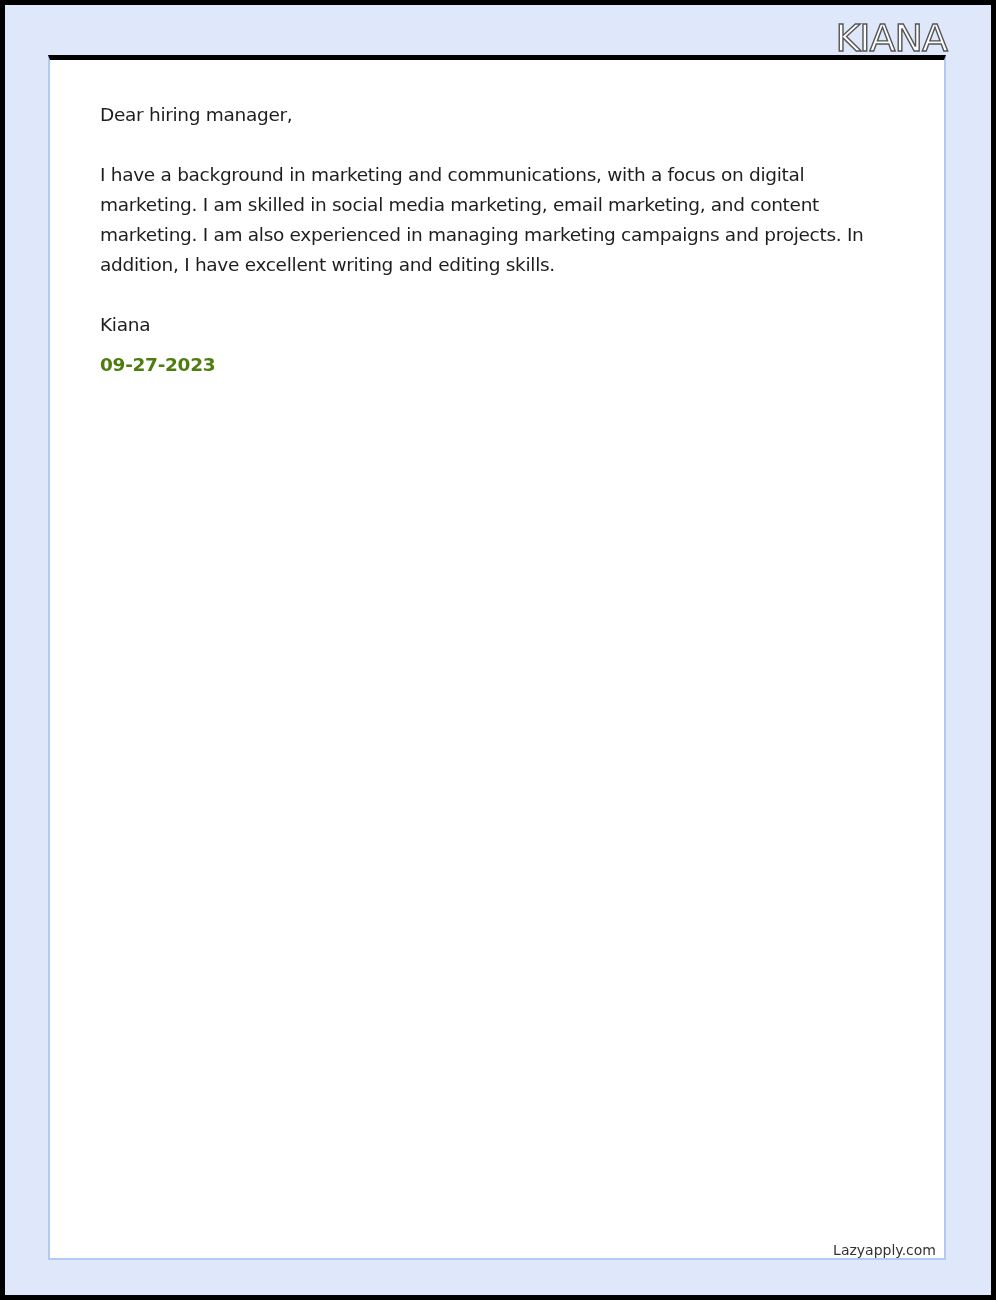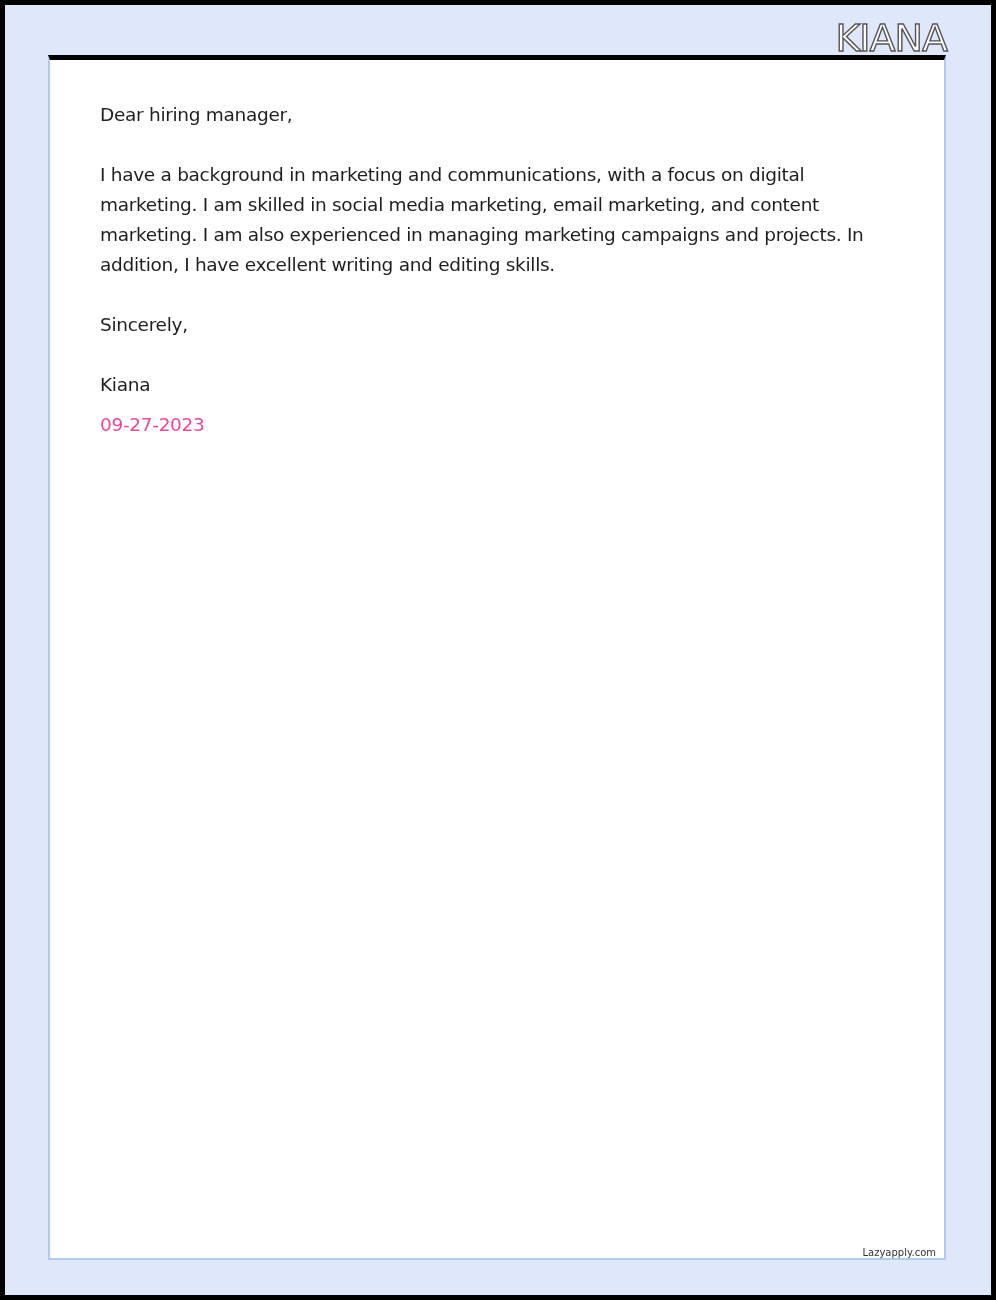--- a/index.html
+++ b/index.html
@@ -38,35 +38,34 @@
       position: absolute;
       left: 50px; top: 40px;
       width: 805px;
       font-size: 18.5px;
       line-height: 30px;
       color: #1e1e1e;
       letter-spacing: -0.3px;
     }
     .letter p { margin: 0 0 30px 0; }
     .letter .sig { margin-bottom: 10px; }
-    .date { color: #ec4899; }
+    .date { color: #4d7c0f; font-weight: bold; }
     .footer {
       position: absolute;
       right: 8px; bottom: 0px;
-      font-size: 10px;
+      font-size: 14px;
       color: #333;
     }
   </style>
 </head>
 <body>
 
 <div class="header-name">KIANA</div>
 
 <div class="page">
   <div class="letter">
     <p>Dear hiring manager,</p>
     <p>I have a background in marketing and communications, with a focus on digital marketing. I am skilled in social media marketing, email marketing, and content marketing. I am also experienced in managing marketing campaigns and projects. In addition, I have excellent writing and editing skills.</p>
-    <p>Sincerely,</p>
     <p class="sig">Kiana</p>
     <p class="date">09-27-2023</p>
   </div>
   <div class="footer">Lazyapply.com</div>
 </div>
 
 </body></html>

